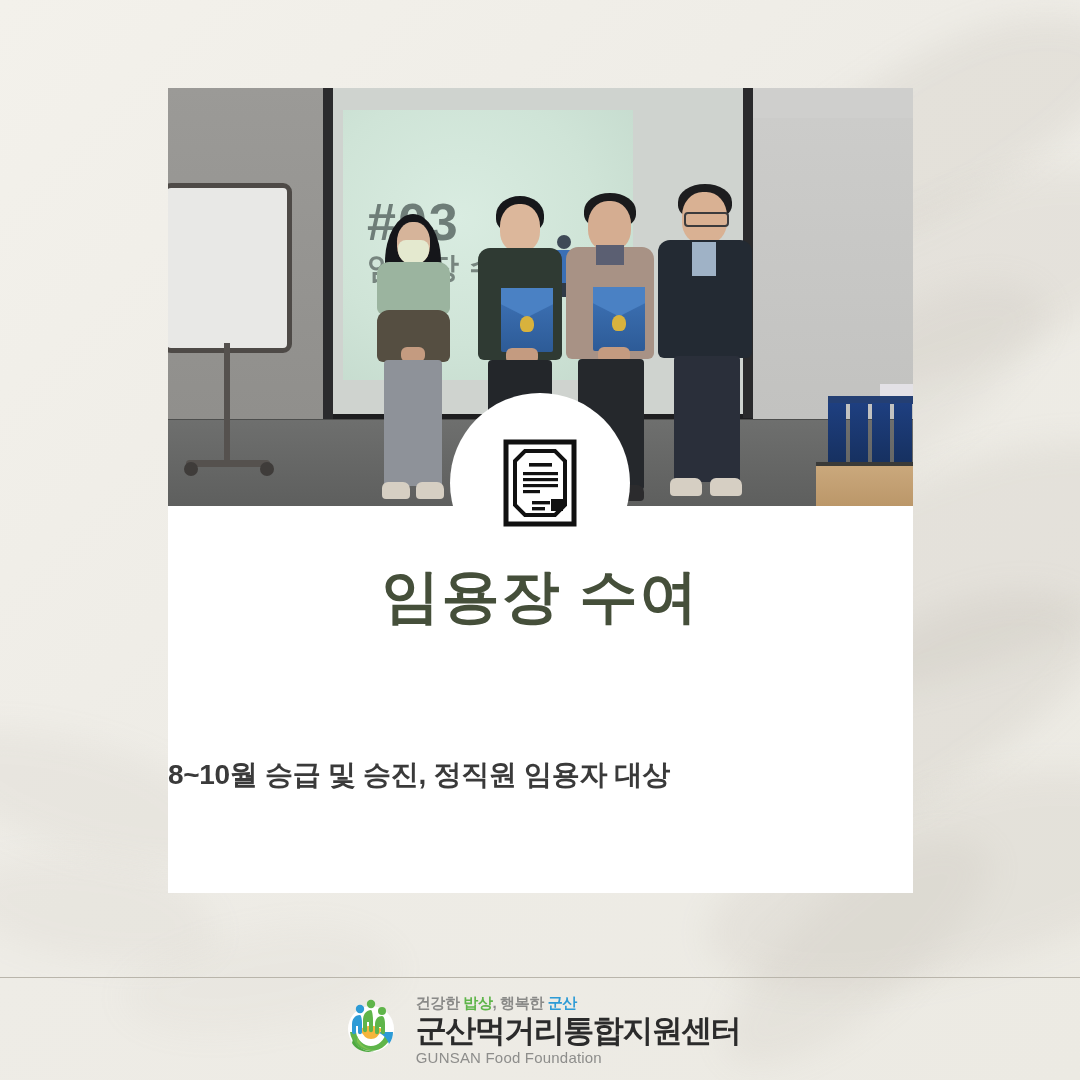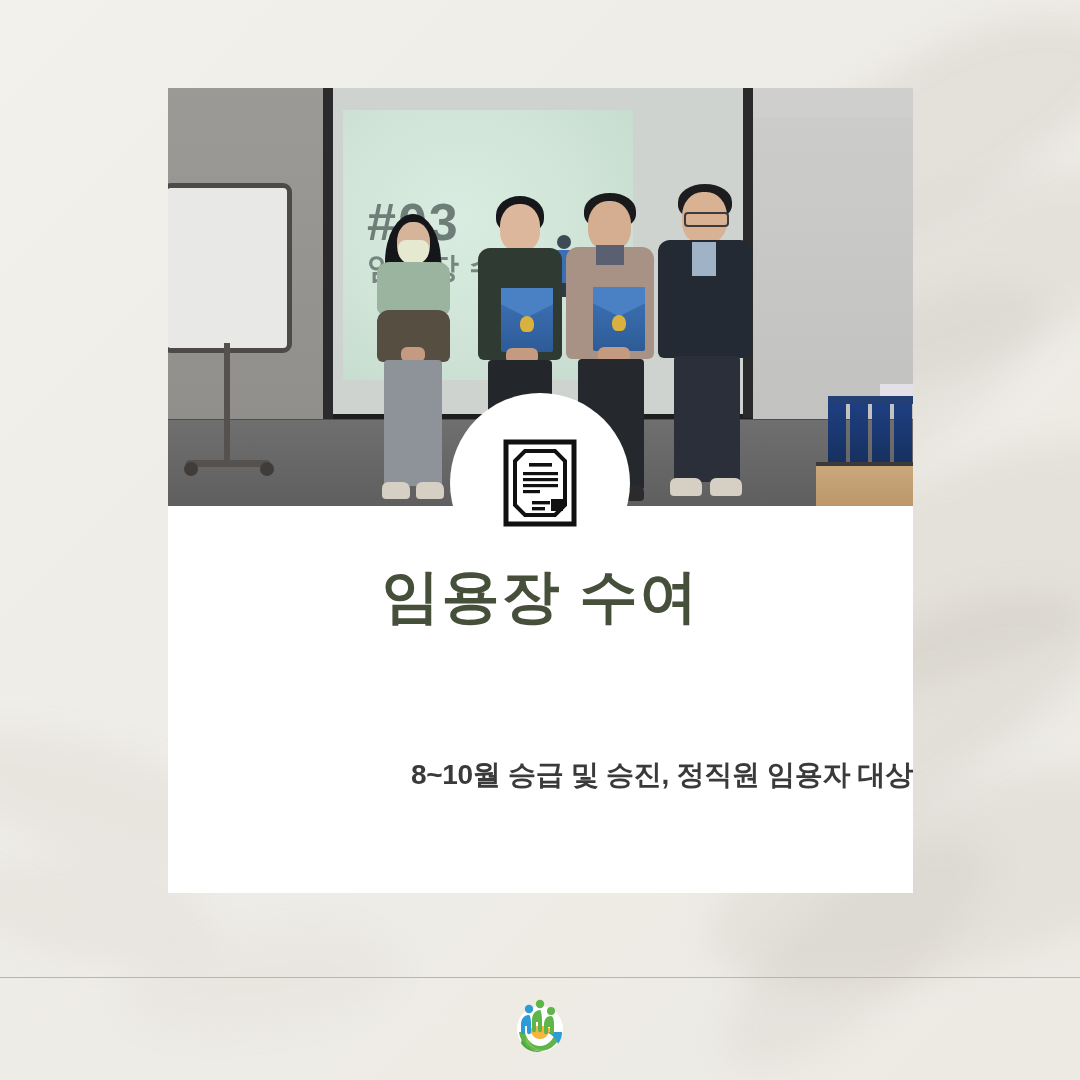--- a/index.html
+++ b/index.html
@@ -143,21 +143,21 @@
     text-align:center;
     font-size:58px;
     font-weight:800;
     letter-spacing:2px;
     color:#454f3a;
   }
   .subtitle {
     position:absolute;
     left:0; top:668px;
     width:745px;
-    text-align:right;
+    text-align:left;
     font-size:28px;
     font-weight:600;
     letter-spacing:-0.3px;
     color:#3a3a3a;
   }
 
   
   .footer-rule {
     position:absolute;
     left:0; top:977px;
@@ -325,14 +325,19 @@
         <path d="M36 33 c6 1 11 6 13 12 c3 -4 4 -8 4 -12 z" fill="#2d9bd6"></path>
         <path d="M20 30 q11 -7 22 0 q-4 10 -11 10 q-7 0 -11 -10 z" fill="#f6b53c"></path>
         <circle cx="20" cy="10" r="4.2" fill="#2d9bd6"></circle>
         <path d="M20 16 c-5 0 -8 4 -8 9 l0 8 c0 3 4 3 4 0 l0 -6 l2 0 l0 6 c0 3 4 3 4 0 l0 -9 c0 -4 -1 -8 -2 -8 z" fill="#2d9bd6"></path>
         <circle cx="31" cy="5" r="4.2" fill="#5fb54a"></circle>
         <path d="M31 11 c-5 0 -8 5 -8 10 l0 10 c0 3 4 3 4 0 l0 -8 l2 0 l0 8 c0 3 4 3 4 0 l0 -10 c0 -5 -1 -10 -2 -10 z" fill="#5fb54a"></path>
         <circle cx="42" cy="12" r="4" fill="#5fb54a"></circle>
         <path d="M42 17 c-5 0 -7 4 -7 9 l0 7 c0 3 4 3 4 0 l0 -5 l2 0 l0 5 c0 3 4 3 4 0 l0 -8 c0 -4 -1 -8 -3 -8 z" fill="#5fb54a"></path>
       </svg>
     </span>
+    <span class="logo-text">
+      <span class="tagline"><span style="color: rgb(138, 138, 136);">건강한 </span><span style="color: rgb(95, 181, 74);">밥상</span><span style="color: rgb(138, 138, 136);">, 행복한 </span><span style="color: rgb(45, 155, 214);">군산</span></span>
+      <span class="logo-main">군산먹거리통합지원센터</span>
+      <span class="logo-sub">GUNSAN Food Foundation</span>
+    </span>
   </div>
 </div>
 
 </body></html>

